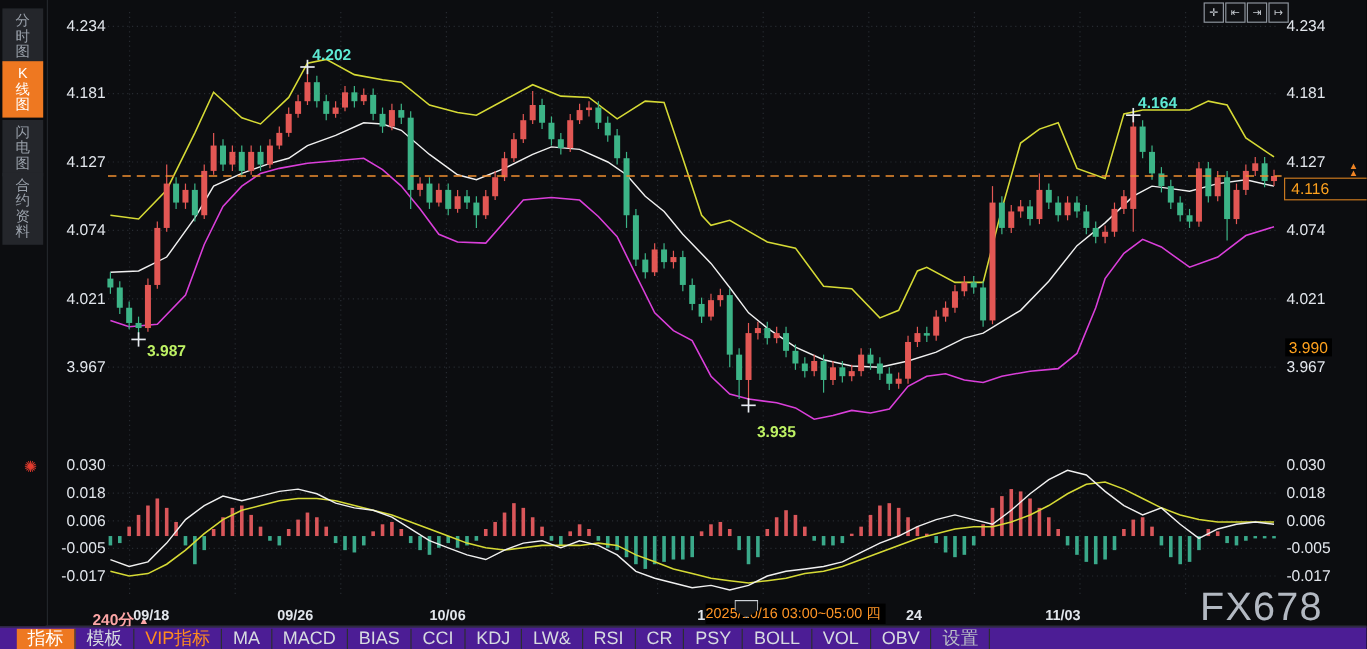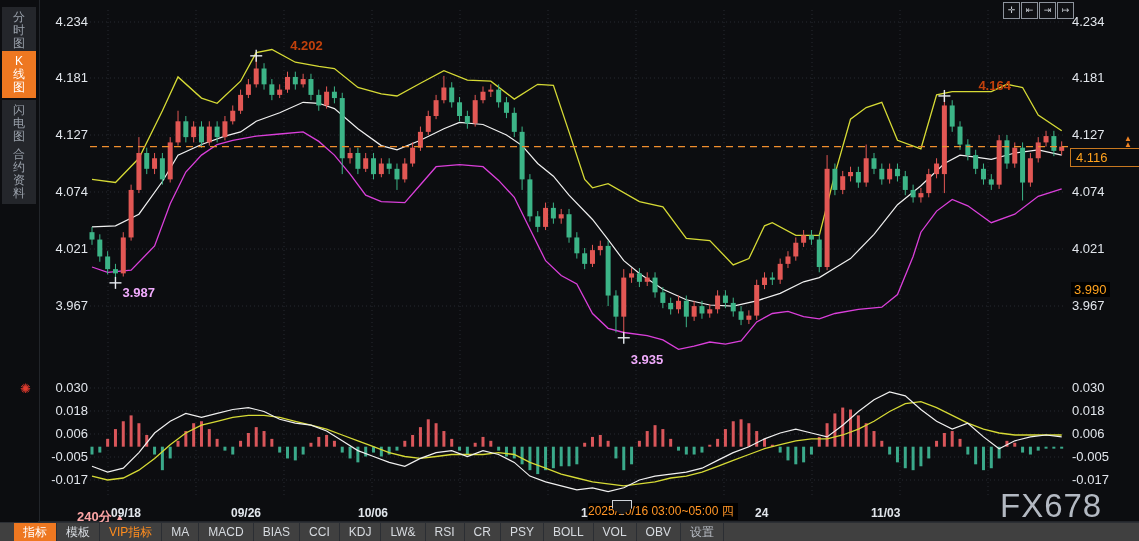--- a/index.html
+++ b/index.html
@@ -27,32 +27,32 @@
   .ylab.right{text-align:left;width:60px;}
   .mlab{position:absolute;width:46px;text-align:right;font-size:13px;color:#e2e6ec;}
   .mlab.right{text-align:left;width:60px;}
   .xlab{position:absolute;top:506px;font-size:12px;font-weight:bold;color:#e2e6ec;padding-left:16px;}
   
   .cur-price-box{position:absolute;left:1070px;top:148px;width:66px;height:17px;background:#0b0c0e;
      border:1px solid #c87820;color:#ffa21e;font-size:13px;line-height:17px;padding-left:5px;}
   .cur-arrows{position:absolute;left:1124px;top:136px;color:#f08424;font-size:8px;line-height:6px;text-align:center;}
   .prev-close{position:absolute;left:1071px;top:282px;background:#000;color:#ffa21e;font-size:13px;padding:0 3px;}
   .anno{position:absolute;font-size:13px;font-weight:bold;}
-  .anno.high{color:#c2410c;margin-left:30px;}
-  .anno.low{color:#f0abfc;}
+  .anno.high{color:#5eead4;}
+  .anno.low{color:#bef264;}
   
   .period-left{position:absolute;left:77px;top:508px;color:#fca5a5;font-size:13px;font-weight:bold;}
   .period-left .tri{font-size:9px;vertical-align:1px;}
   .x-tooltip{position:absolute;left:588px;top:503px;width:150px;height:17px;background:#000;
      color:#ff9526;font-size:12px;line-height:17px;white-space:nowrap;}
   .x-pointer{position:absolute;left:612px;top:500px;width:18px;height:13px;background:#15171a;
      border:1px solid #cfd4da;clip-path:polygon(0 0,100% 0,100% 55%,50% 100%,0 55%);}
   
-  .toolbar{position:absolute;left:0;top:522px;width:1139px;height:19px;background:#404040;
-     border-top:1px solid #2c2f34;display:flex;align-items:flex-start;font-size:12px;}
+  .toolbar{position:absolute;left:0;top:522px;width:1139px;height:19px;background:#4c1d95;
+     border-top:1px solid #2c2f34;display:flex;align-items:center;font-size:15px;}
   .tb-corner{width:14px;background:#5d2321;}
   .tb-item{padding:0 9px;line-height:18px;color:#d7dbe0;border-right:1px solid #2b2e33;cursor:pointer;white-space:nowrap;}
   .tb-item.active{background:#ee7821;color:#fff;}
   .tb-item.vip{color:#ff8d1e;}
   .tb-item.dim{color:#b9bec6;}
   
   .tr-icon{position:absolute;top:2px;width:15px;height:15px;border:1px solid #8d939c;color:#c7ccd2;
      font-size:9px;line-height:14px;text-align:center;cursor:pointer;background:#101114;}
   
   .macd-hdr{position:absolute;top:372px;left:88px;font-size:13px;white-space:nowrap;}

